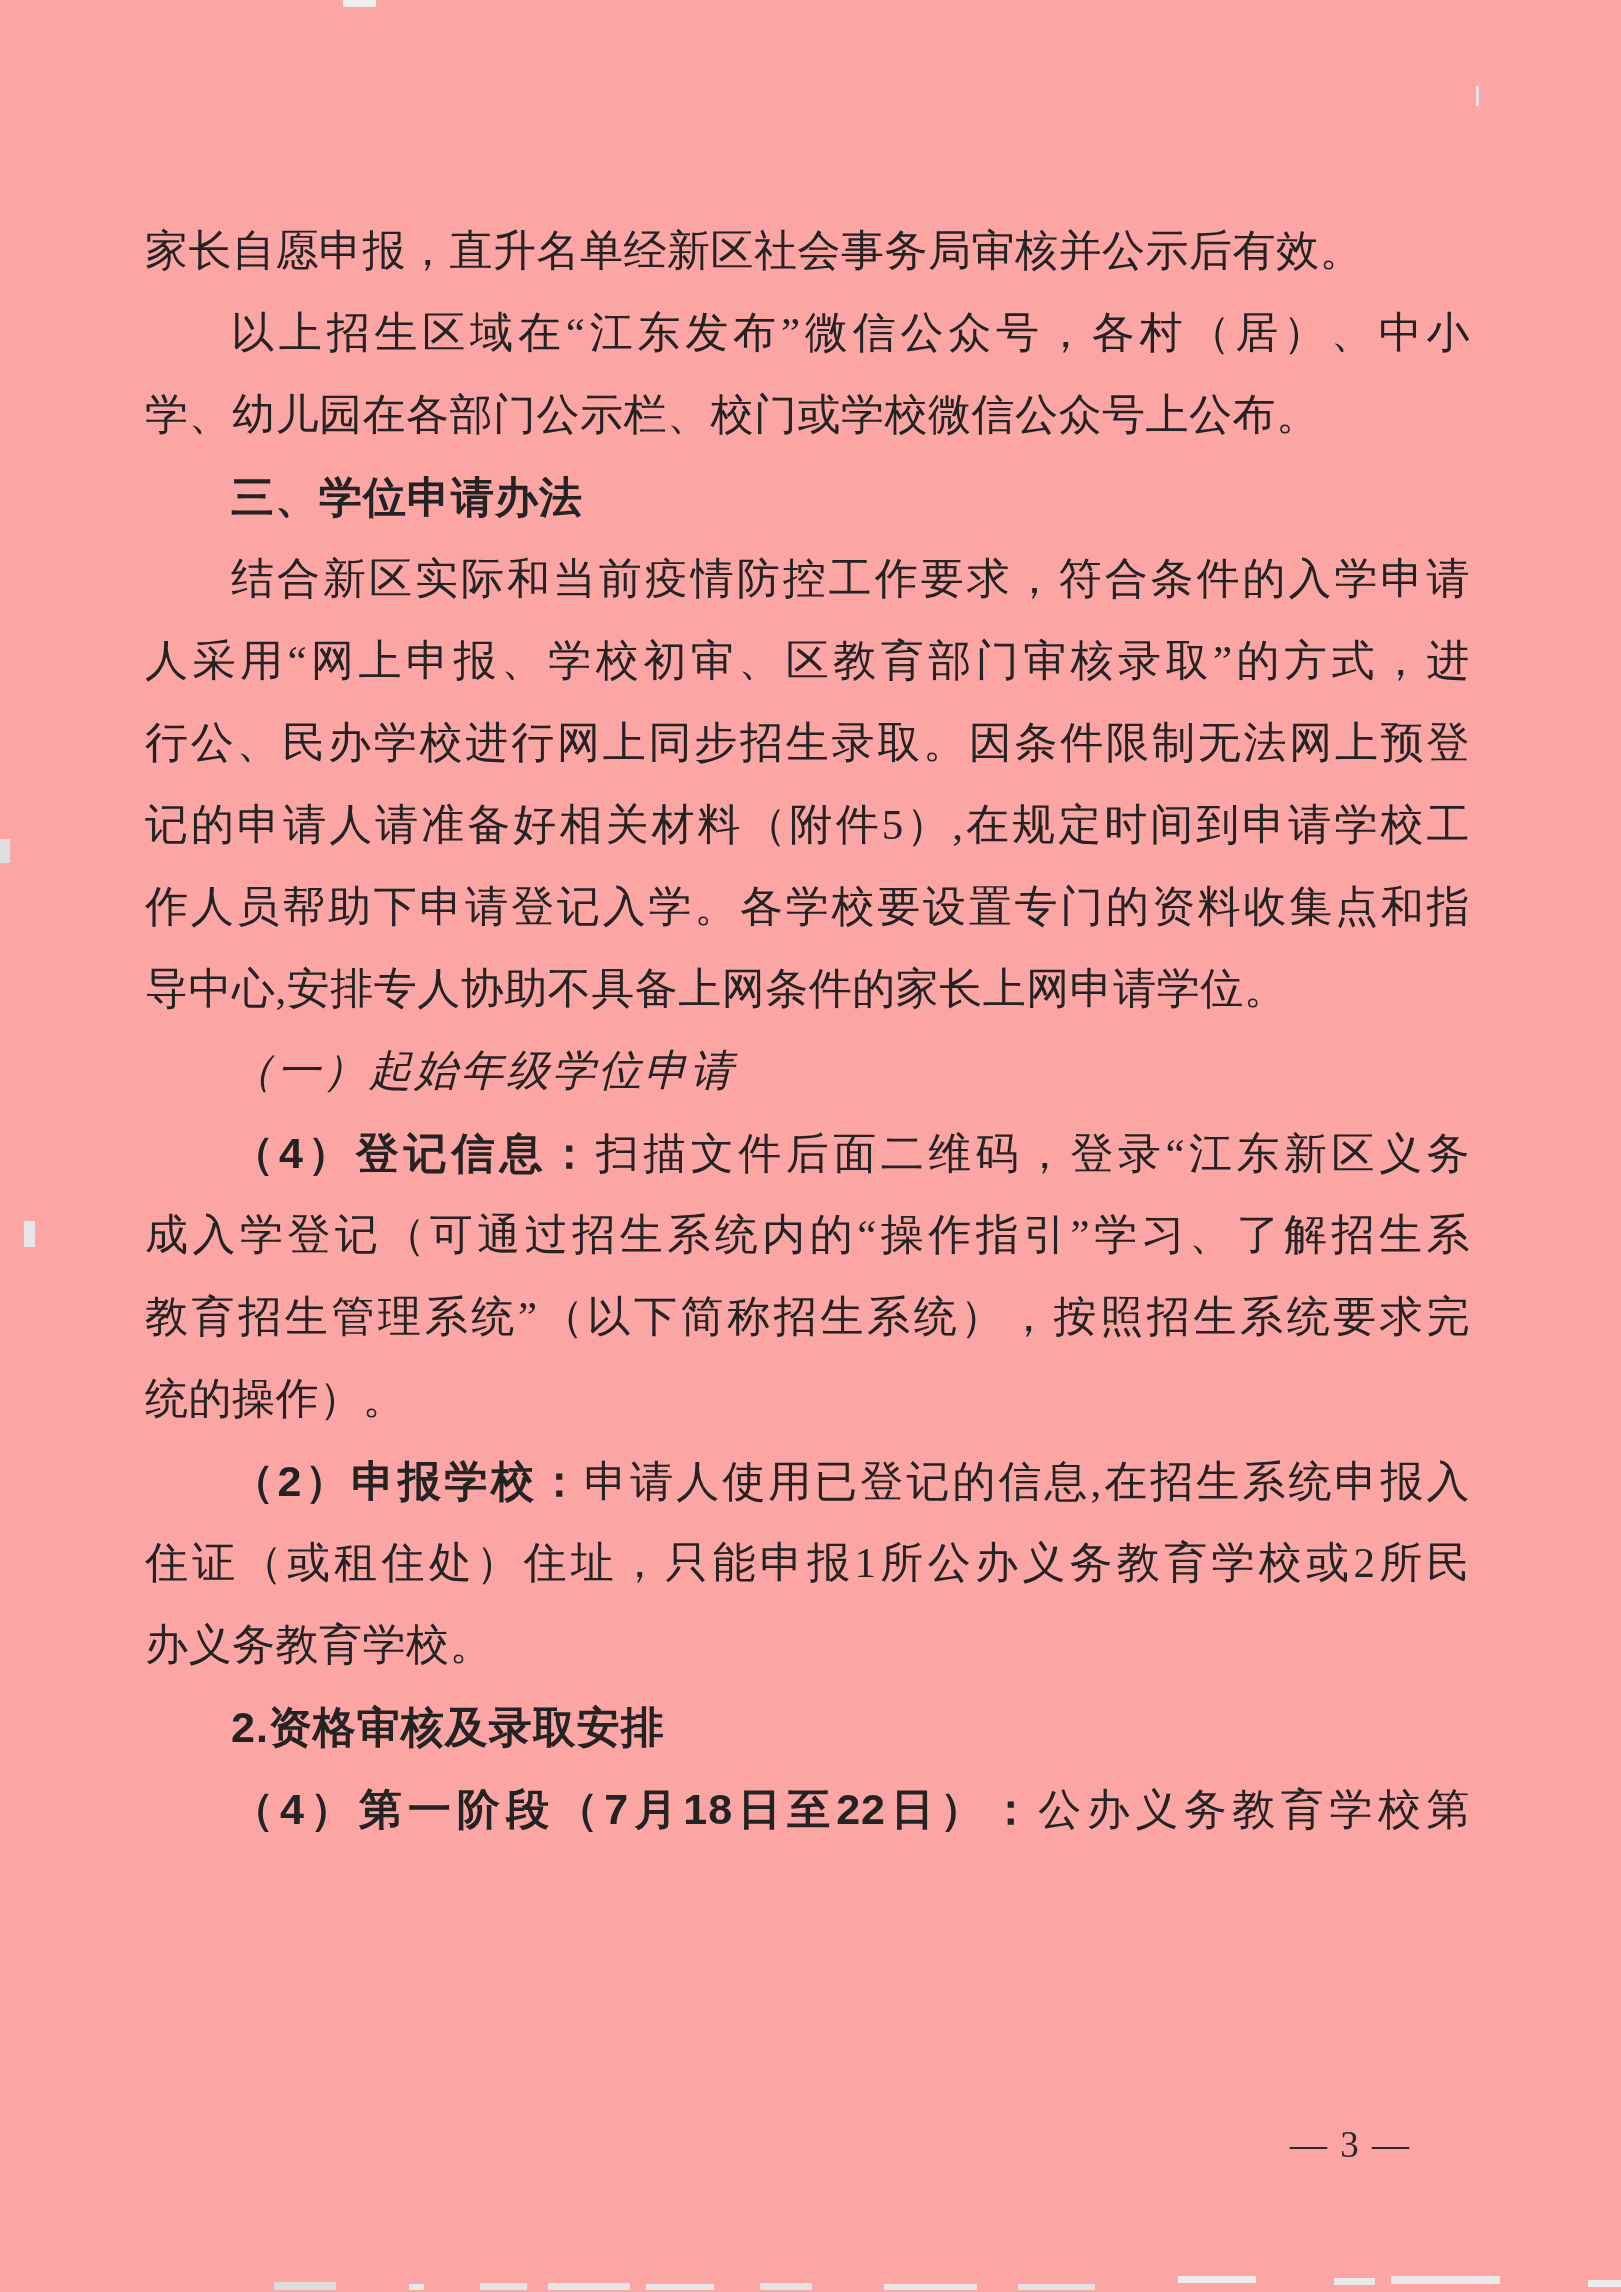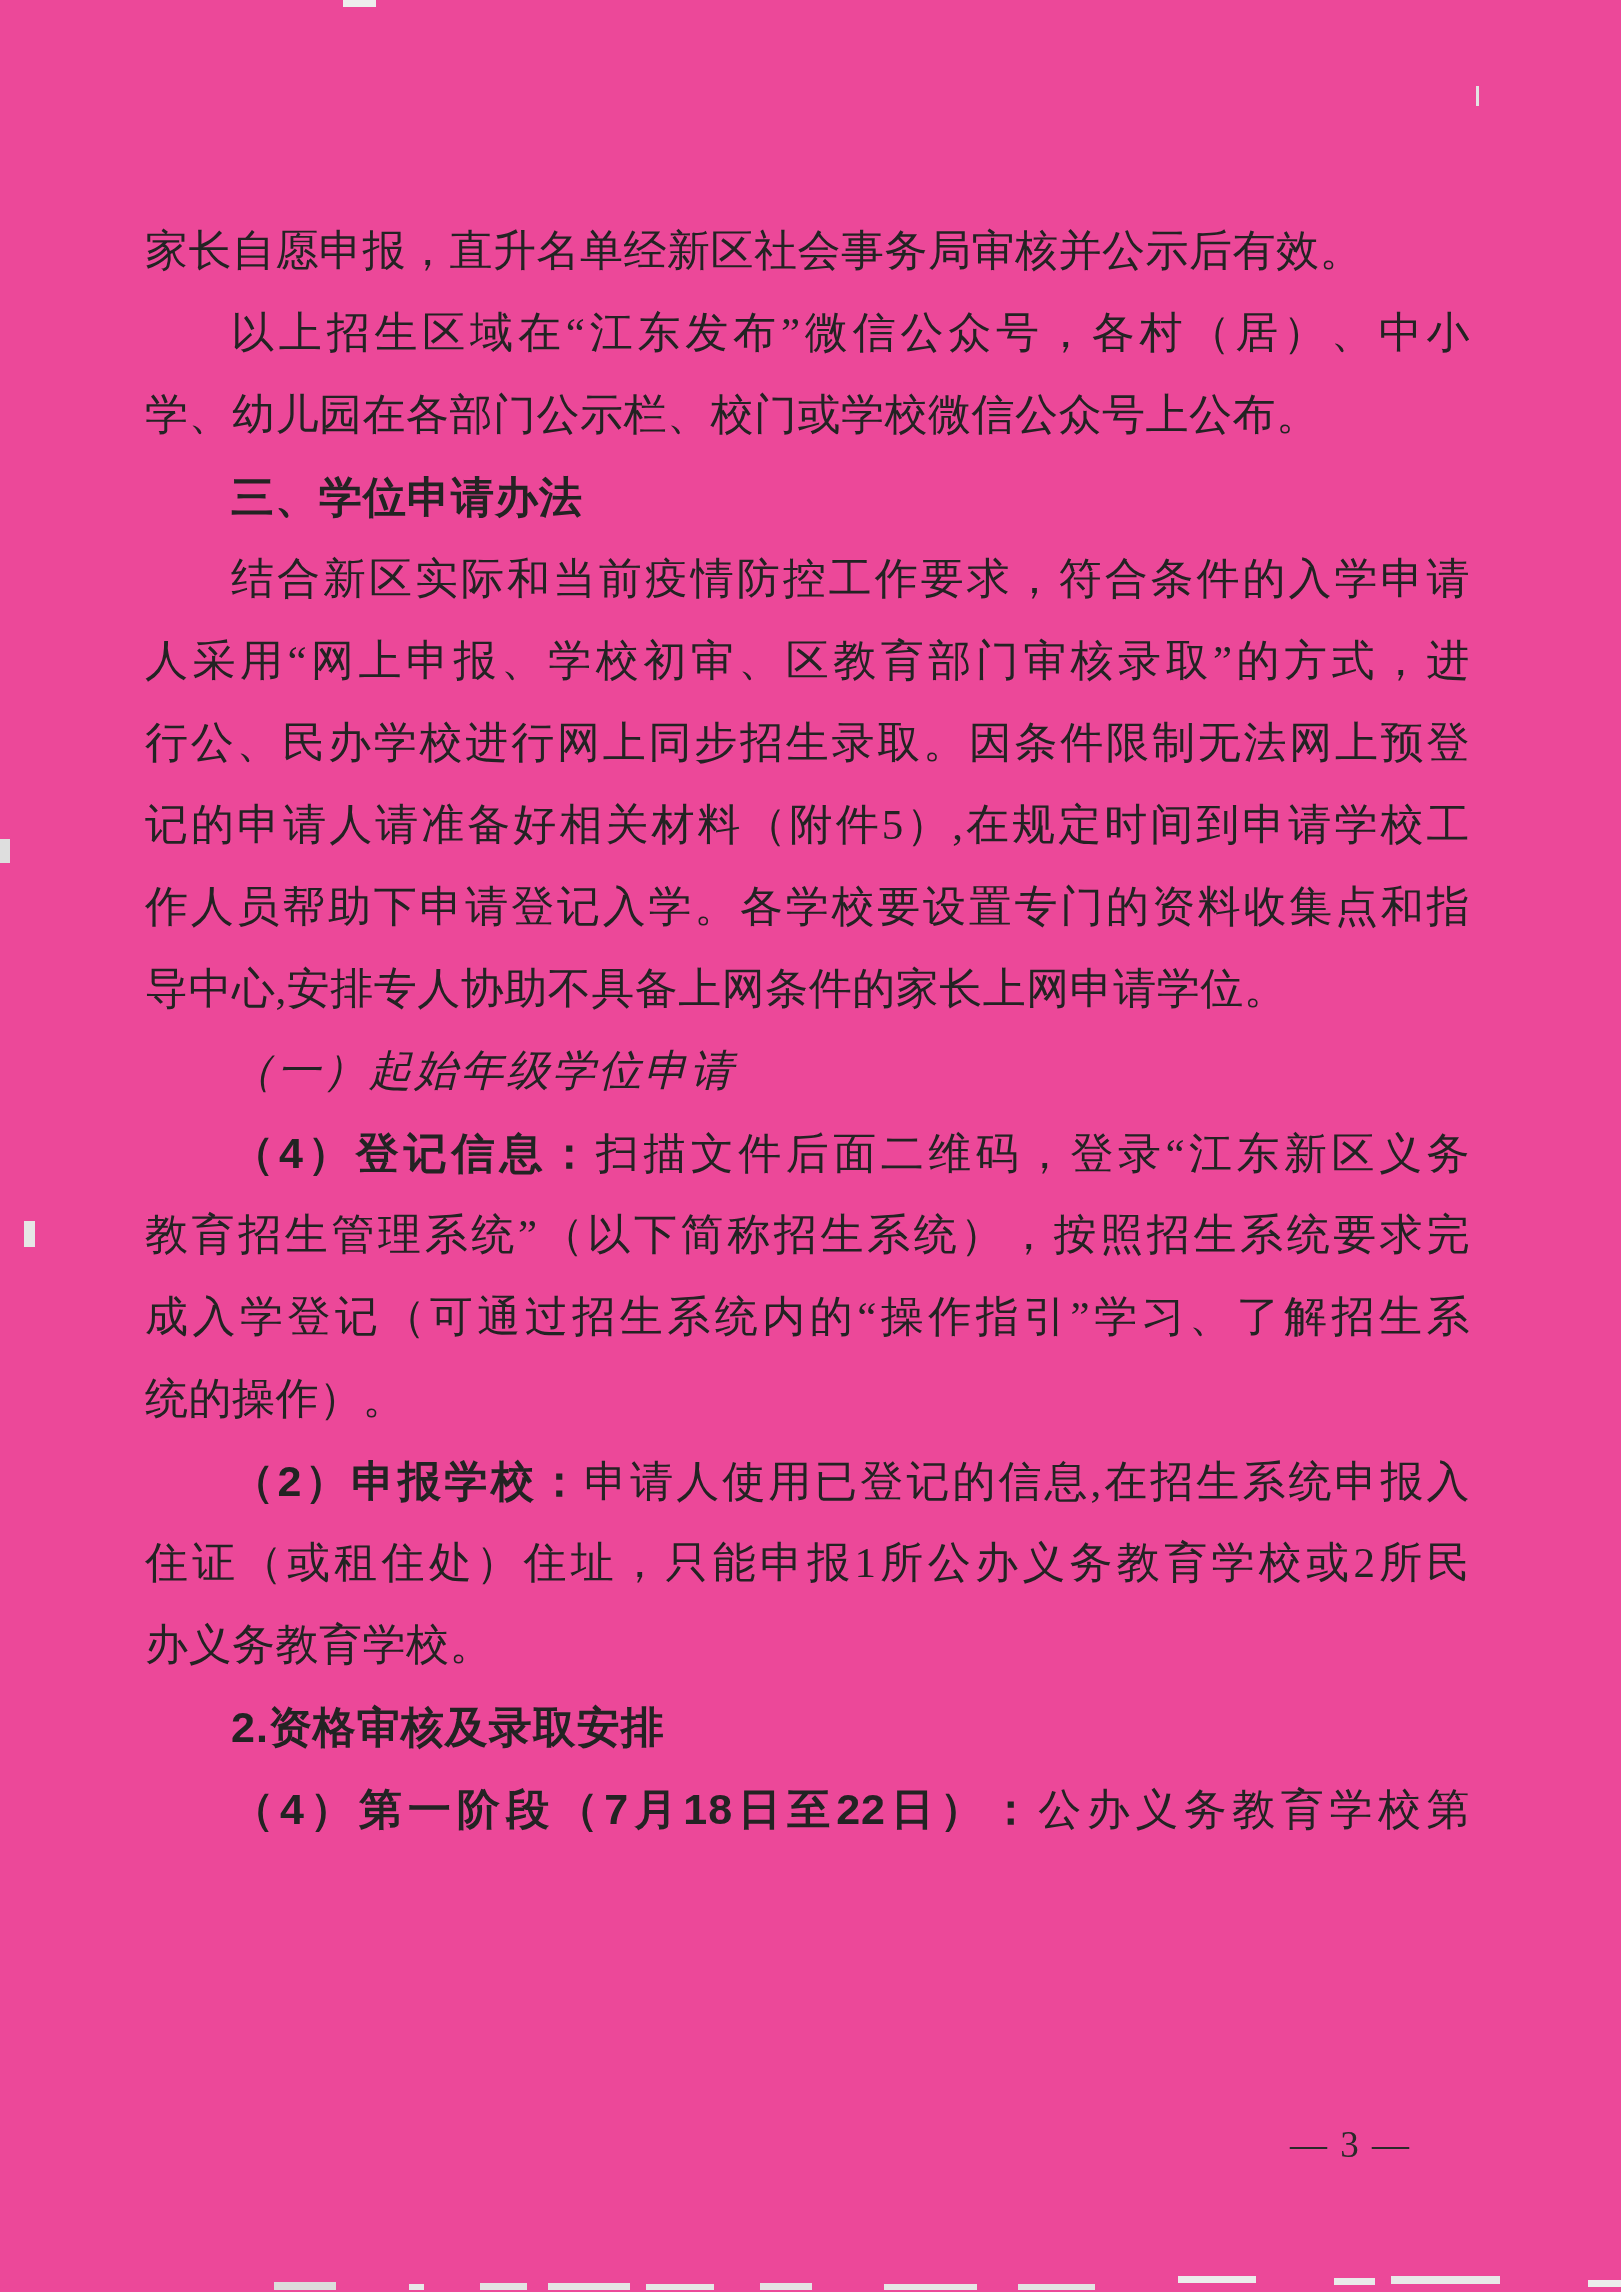--- a/index.html
+++ b/index.html
@@ -4,21 +4,21 @@
 <style>
   html, body {
     margin: 0;
     padding: 0;
     background: #ffffff;
   }
   .page {
     position: relative;
     width: 1621px;
     height: 2293px;
-    background: #ec4899;
+    background: #fca5a5;
     overflow: hidden;
     font-family: "Liberation Serif", "DejaVu Serif", serif;
     color: #232323;
   }
   .content {
     position: absolute;
     left: 145px;
     top: 210px;
     width: 1325px;
   }
@@ -70,22 +70,22 @@
     <div class="l">学、幼儿园在各部门公示栏、校门或学校微信公众号上公布。</div>
     <div class="l ind hei">三、学位申请办法</div>
     <div class="l ind just">结合新区实际和当前疫情防控工作要求，符合条件的入学申请</div>
     <div class="l just">人采用“网上申报、学校初审、区教育部门审核录取”的方式，进</div>
     <div class="l just">行公、民办学校进行网上同步招生录取。因条件限制无法网上预登</div>
     <div class="l just">记的申请人请准备好相关材料（附件5）,在规定时间到申请学校工</div>
     <div class="l just">作人员帮助下申请登记入学。各学校要设置专门的资料收集点和指</div>
     <div class="l">导中心,安排专人协助不具备上网条件的家长上网申请学位。</div>
     <div class="l ind kai">（一）起始年级学位申请</div>
     <div class="l ind just"><span class="hei">（4）登记信息：</span><span>扫描文件后面二维码，登录“江东新区义务</span></div>
+    <div class="l just">成入学登记（可通过招生系统内的“操作指引”学习、了解招生系</div>
     <div class="l just">教育招生管理系统”（以下简称招生系统），按照招生系统要求完</div>
-    <div class="l just">成入学登记（可通过招生系统内的“操作指引”学习、了解招生系</div>
     <div class="l">统的操作）。</div>
     <div class="l ind just"><span class="hei">（2）申报学校：</span><span>申请人使用已登记的信息,在招生系统申报入</span></div>
     <div class="l just">住证（或租住处）住址，只能申报1所公办义务教育学校或2所民</div>
     <div class="l">办义务教育学校。</div>
     <div class="l ind hei">2.资格审核及录取安排</div>
     <div class="l ind just"><span class="hei">（4）第一阶段（7月18日至22日）：</span><span>公办义务教育学校第</span></div>
   </div>
 
   <div class="page-number">— 3 —</div>
 

